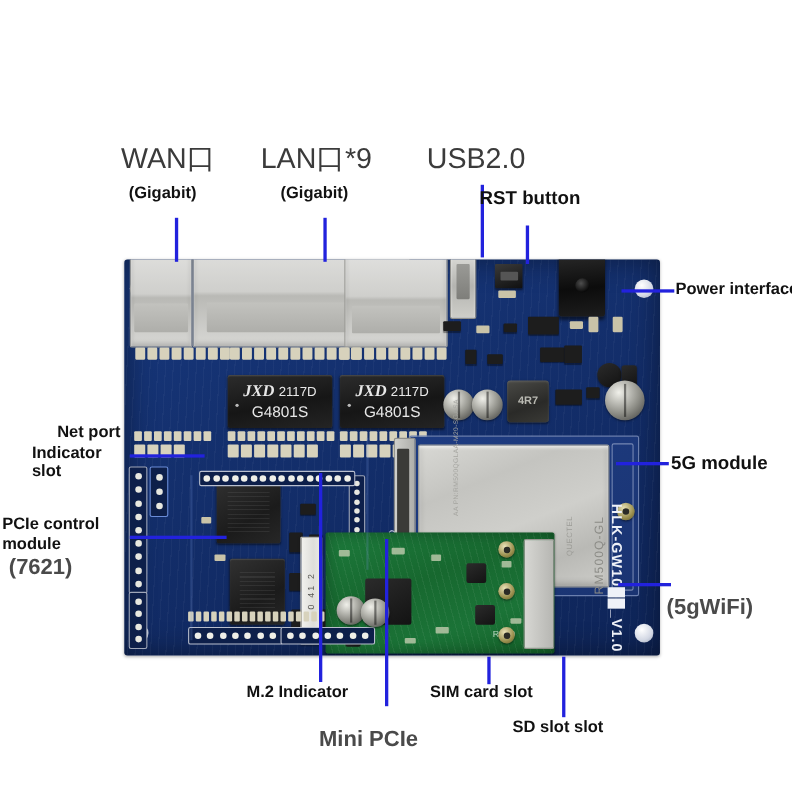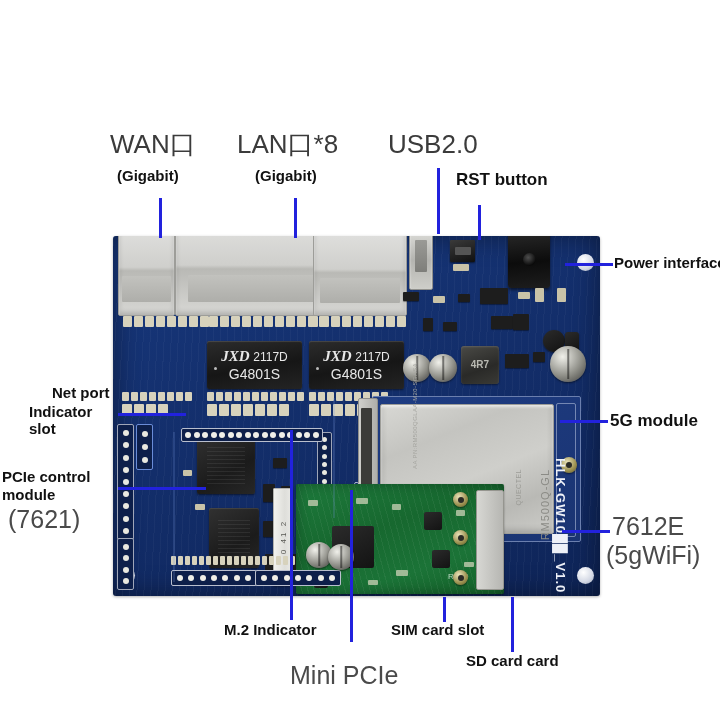--- a/index.html
+++ b/index.html
@@ -9,21 +9,21 @@
 
   
   .title{position:absolute;left:0;top:44px;width:720px;text-align:center;
          font-size:30px;font-weight:bold;letter-spacing:.2px;color:#131313;}
 
   
   .lbl{position:absolute;white-space:pre;line-height:1.12;}
   .lbl-big{font-size:26px;font-weight:400;color:#3b3b3b;}
   .lbl-bold{font-size:15px;font-weight:bold;color:#111;}
   .lbl-bold-l{font-size:17px;font-weight:bold;color:#111;}
-  .lbl-grey{font-size:25px;font-weight:400;color:#4a4a4a;}
+  .lbl-grey{font-size:20px;font-weight:700;color:#4a4a4a;}
 
   
   .lv{position:absolute;width:3px;background:#2222dd;}
   .lh{position:absolute;height:3px;background:#2222dd;}
 
   
   .board{position:absolute;left:113px;top:236px;width:487px;height:360px;
          background:linear-gradient(160deg,#17387e 0%,#14306e 35%,#112a63 70%,#0e2457 100%);
          border-radius:3px;box-shadow:inset 0 0 28px rgba(0,0,0,.45),0 1px 3px rgba(0,0,0,.3);
          overflow:hidden;}
@@ -470,38 +470,37 @@
   <div class="lh" style="left:118px;top:413px;width:68px;"></div>
   <div class="lh" style="left:118px;top:487px;width:88px;"></div>
   <div class="lv" style="left:290px;top:430px;height:190px;"></div>
   <div class="lv" style="left:350px;top:490px;height:152px;"></div>
   <div class="lv" style="left:443px;top:597px;height:25px;"></div>
   <div class="lv" style="left:511px;top:597px;height:55px;"></div>
 
   <div class="lbl lbl-big" style="left:110px;top:130px;">WAN口</div>
   <div class="lbl lbl-bold" style="left:117px;top:168px;">(Gigabit)</div>
 
-  <div class="lbl lbl-big" style="left:237px;top:130px;">LAN口*8</div>
+  <div class="lbl lbl-big" style="left:237px;top:130px;">LAN口*9</div>
   <div class="lbl lbl-bold" style="left:255px;top:168px;">(Gigabit)</div>
 
   <div class="lbl lbl-big" style="left:388px;top:130px;">USB2.0</div>
-  <div class="lbl lbl-bold-l" style="left:456px;top:170px;">RST button</div>
+  <div class="lbl lbl-bold-l" style="left:436px;top:170px;">RST button</div>
 
   <div class="lbl lbl-bold" style="left:614px;top:255px;">Power interface</div>
   <div class="lbl lbl-bold-l" style="left:610px;top:411px;">5G module</div>
 
   <div class="lbl lbl-bold" style="left:52px;top:385px;">Net port</div>
   <div class="lbl lbl-bold" style="left:29px;top:404px;">Indicator</div>
   <div class="lbl lbl-bold" style="left:29px;top:421px;">slot</div>
 
   <div class="lbl lbl-bold" style="left:2px;top:469px;">PCIe control</div>
   <div class="lbl lbl-bold" style="left:2px;top:487px;">module</div>
   <div class="lbl lbl-grey" style="left:8px;top:505px;">(7621)</div>
 
-  <div class="lbl lbl-grey" style="left:612px;top:512px;">7612E</div>
   <div class="lbl lbl-grey" style="left:606px;top:541px;">(5gWiFi)</div>
 
   <div class="lbl lbl-bold" style="left:224px;top:622px;">M.2 Indicator</div>
   <div class="lbl lbl-grey" style="left:290px;top:661px;">Mini PCIe</div>
   <div class="lbl lbl-bold" style="left:391px;top:622px;">SIM card slot</div>
-  <div class="lbl lbl-bold" style="left:466px;top:653px;">SD card card</div>
+  <div class="lbl lbl-bold" style="left:466px;top:653px;">SD slot slot</div>
 
 </div>
 
 </body></html>

